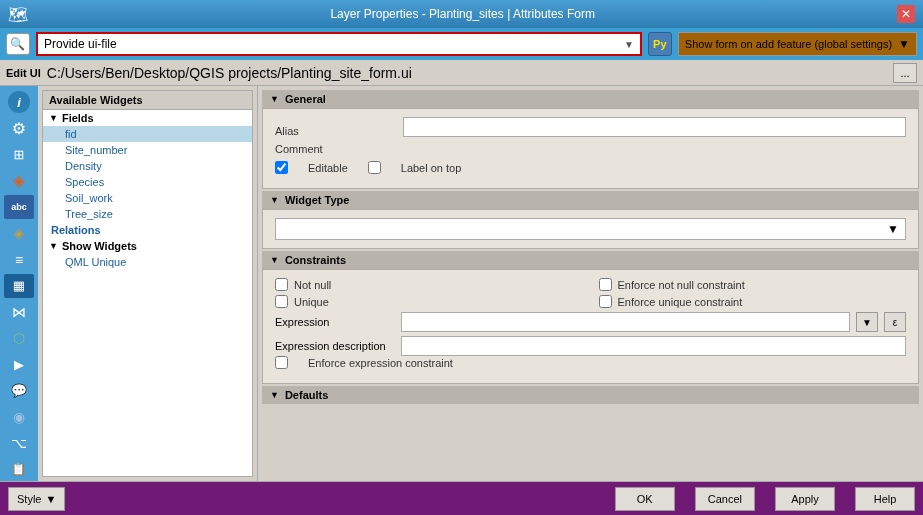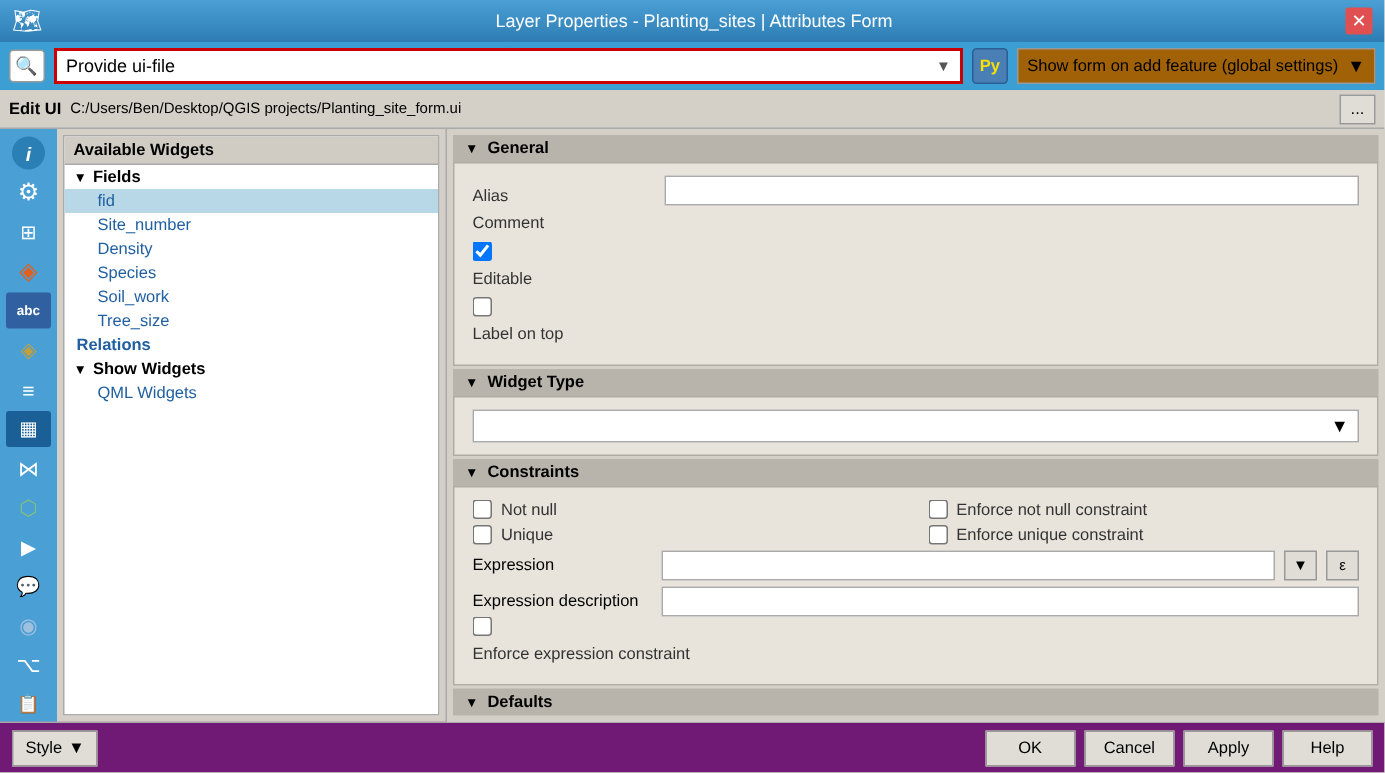--- a/index.html
+++ b/index.html
@@ -88,21 +88,21 @@
       background: #d4d0c8;
       border-bottom: 1px solid #aaa;
       padding: 3px 6px;
       display: flex;
       align-items: center;
       gap: 6px;
       height: 26px;
     }
     .edit-ui-path {
       flex: 1;
-      font-size: 10px;
+      font-size: 14px;
       color: #000;
     }
     .browse-btn {
       width: 24px; height: 20px;
       background: #e0ddd6;
       border: 1px solid #999;
       cursor: pointer;
       display: flex; align-items: center; justify-content: center;
       font-size: 11px;
     }
@@ -129,21 +129,21 @@
       display: flex; align-items: center; justify-content: center;
       cursor: pointer;
       color: white;
       font-size: 14px;
       border-radius: 2px;
     }
     .sidebar-icon.highlighted { background: #1a5f95; }
 
     
     .left-panel {
-      width: 260px;
+      width: 220px;
       background: #d4d0c8;
       border-right: 1px solid #aaa;
       display: flex;
       flex-direction: column;
     }
     .left-panel-inner {
       flex: 1;
       background: white;
       margin: 4px;
       border: 1px solid #aaa;
@@ -213,24 +213,23 @@
     .form-input {
       flex: 1;
       height: 20px;
       border: 1px solid #aaa;
       background: white;
       padding: 0 4px;
       font-size: 11px;
     }
     .checkbox-row {
       display: flex;
-      align-items: flex-start;
-      gap: 6px;
+      align-items: flex-end;
+      gap: 20px;
       margin-bottom: 6px;
-      flex-direction: column;
     }
     .checkbox-label { font-size: 11px; color: #333; }
 
     
     .widget-dropdown {
       width: 100%;
       height: 22px;
       border: 1px solid #aaa;
       background: white;
       display: flex;
@@ -288,21 +287,21 @@
     }
     .style-btn {
       height: 24px;
       background: #e0ddd6;
       border: 1px solid #999;
       padding: 0 8px;
       cursor: pointer;
       display: flex; align-items: center; gap: 4px;
       font-size: 11px;
     }
-    .bottom-btns { display: flex; gap: 6px; }
+    .bottom-btns { display: flex; gap: 20px; }
     .bottom-btn {
       height: 24px;
       min-width: 60px;
       background: #e0ddd6;
       border: 1px solid #999;
       padding: 0 12px;
       cursor: pointer;
       font-size: 11px;
     }
 
@@ -420,21 +419,21 @@
 
       <div class="tree-item subgroup">
         <span>Relations</span>
       </div>
 
       <div class="tree-item group">
         <span style="font-size:9px;">▼</span>
         <span>Show Widgets</span>
       </div>
       <div class="tree-item leaf">
-        <span>QML Widgets</span>
+        <span>QML Unique</span>
       </div>
     </div>
   </div>
 
   <div class="right-panel">
 
     <div class="section">
       <div class="section-header">
         <span style="font-size:9px;">▼</span>
         <span>General</span>

